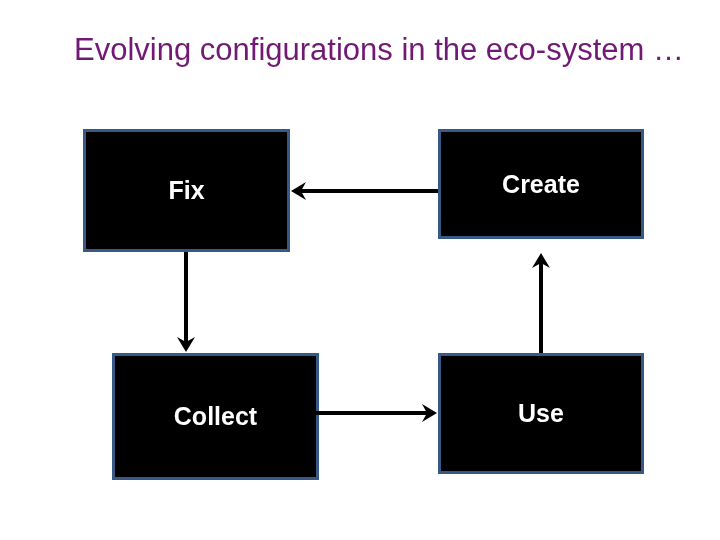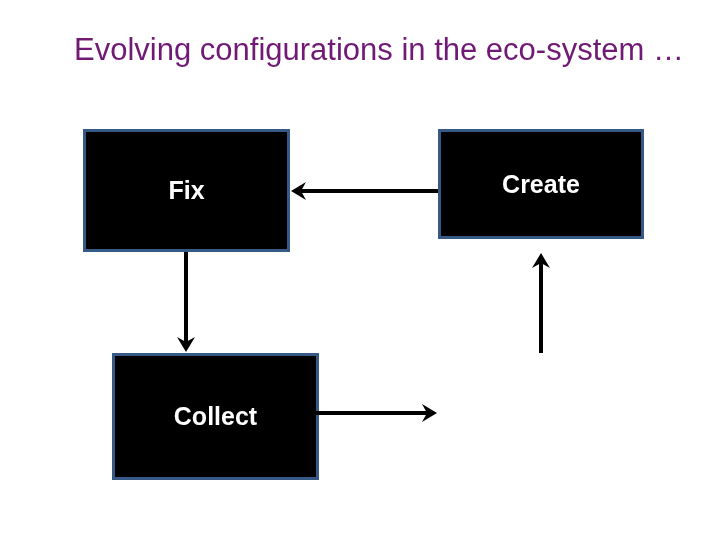--- a/index.html
+++ b/index.html
@@ -72,20 +72,23 @@
   </div>
 
   <div class="node node-create">
     <span class="node-label">Create</span>
   </div>
 
   <div class="node node-collect">
     <span class="node-label">Collect</span>
   </div>
 
+  <div class="node node-use">
+    <span class="node-label">Use</span>
+  </div>
 
   <svg class="arrows" width="720" height="540" viewBox="0 0 720 540" xmlns="http://www.w3.org/2000/svg">
 
     <g>
       <line x1="438" y1="191" x2="301" y2="191"></line>
       <polygon points="291,191 306,182 301,191 306,200"></polygon>
     </g>
 
     <g>
       <line x1="186" y1="252" x2="186" y2="342"></line>

